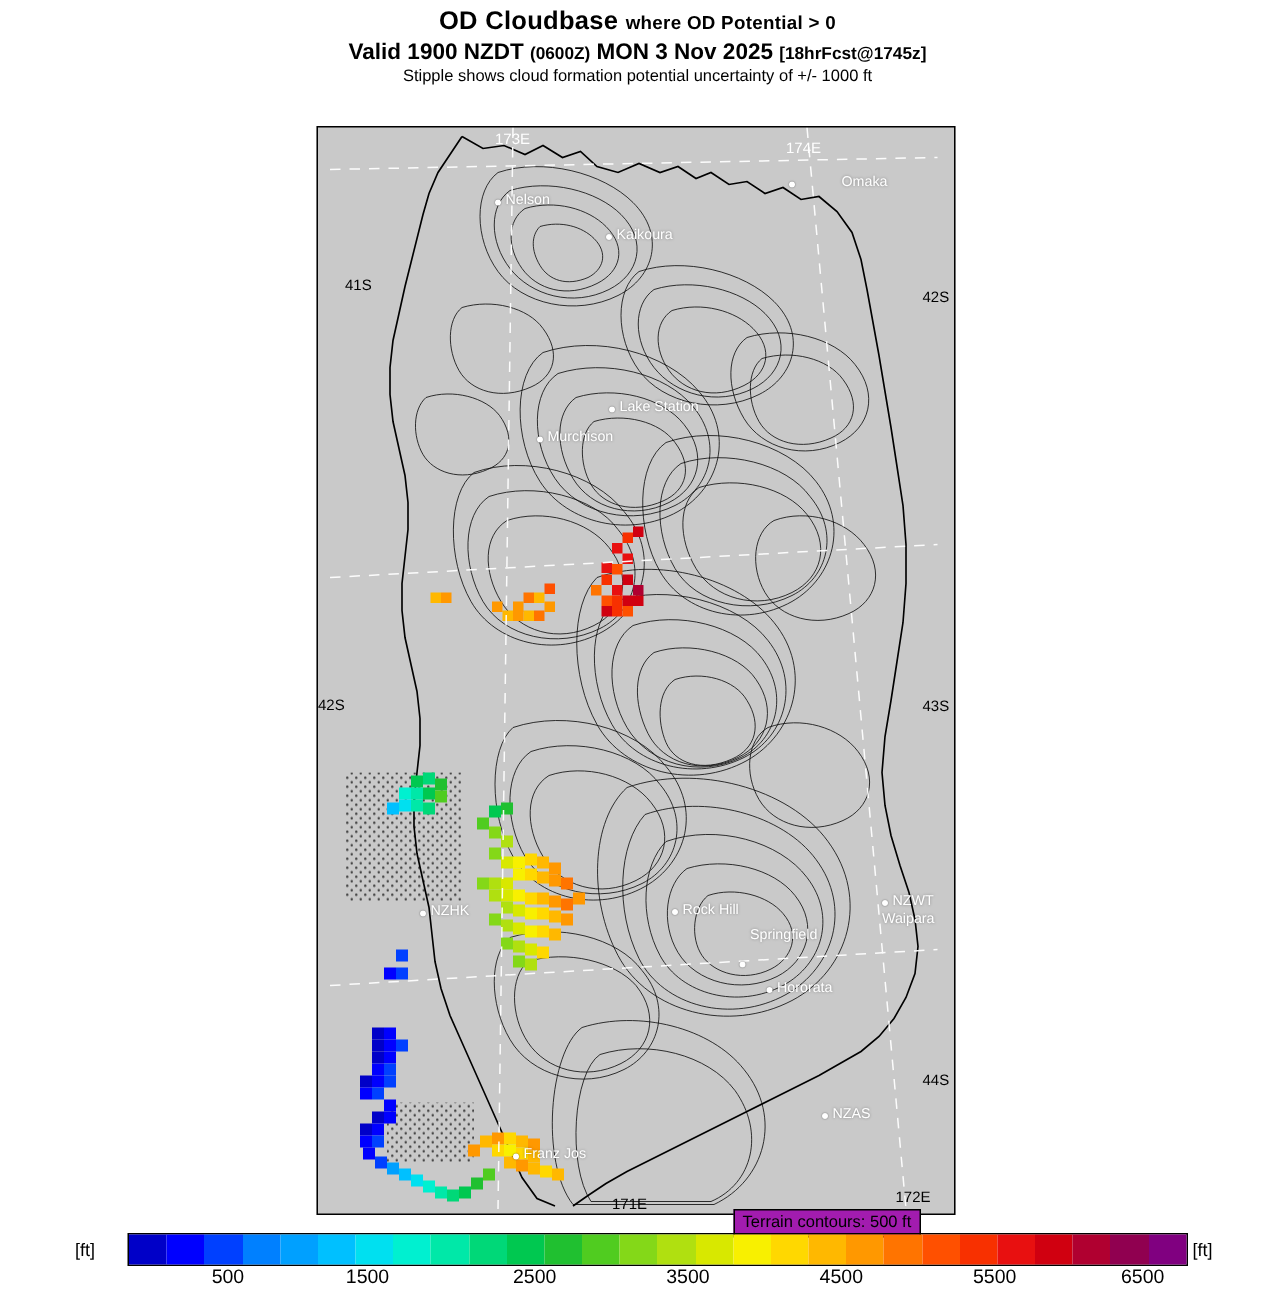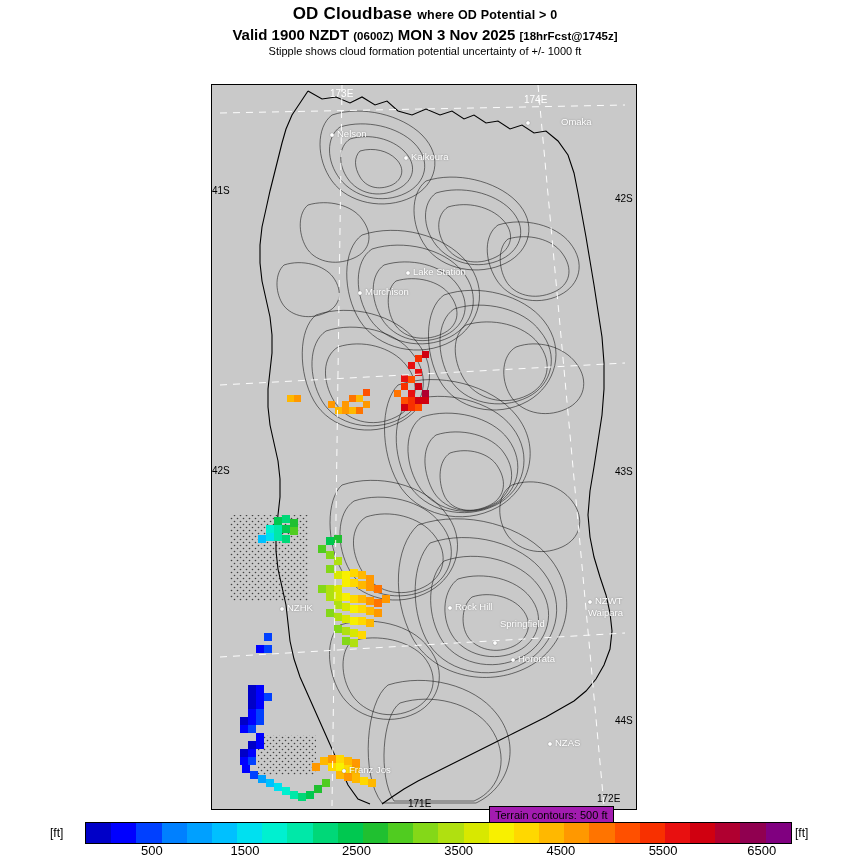--- a/index.html
+++ b/index.html
@@ -320,21 +320,21 @@
         <path d="M8,300 L413,278"></path>
         <path d="M8,572 L413,548"></path>
         <path d="M130,0 L120,721"></path>
         <path d="M326,0 L392,721"></path>
       </g>
     </svg>
 
     <div>
       <span class="gridlabel" style="left:118px;top:3px;">173E</span>
       <span class="gridlabel" style="left:312px;top:9px;">174E</span>
-      <span class="gridlabel dark" style="left:0px;top:100px;">41S</span>
+      <span class="gridlabel dark" style="left:0px;top:100px;padding-left:18px;">41S</span>
       <span class="gridlabel dark" style="left:403px;top:108px;">42S</span>
       <span class="gridlabel dark" style="left:0px;top:380px;">42S</span>
       <span class="gridlabel dark" style="left:403px;top:354px;margin-top:27px;">43S</span>
       <span class="gridlabel dark" style="left:403px;top:630px;">44S</span>
       <span class="gridlabel dark" style="left:385px;top:708px;">172E</span>
       <span class="gridlabel dark" style="left:196px;top:713px;">171E</span>
     </div>
 
     <div>
       <span class="citydot" style="left:314px;top:36px;"></span>

